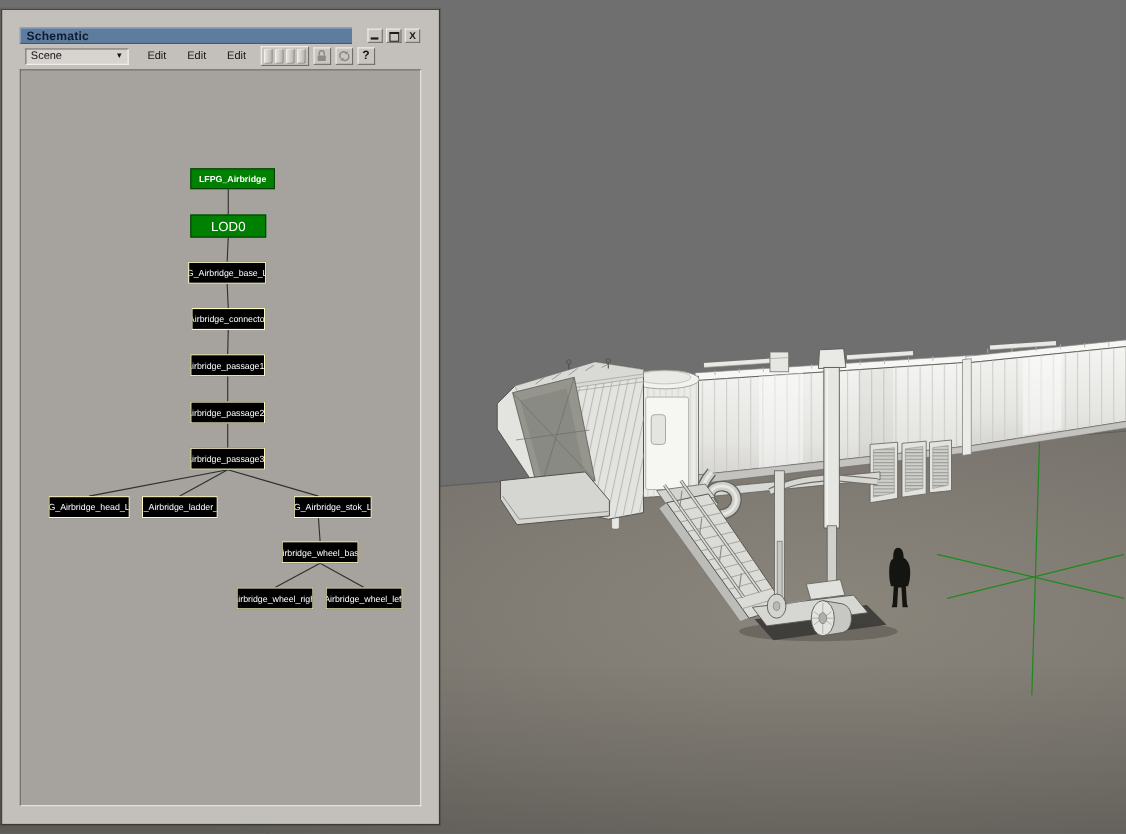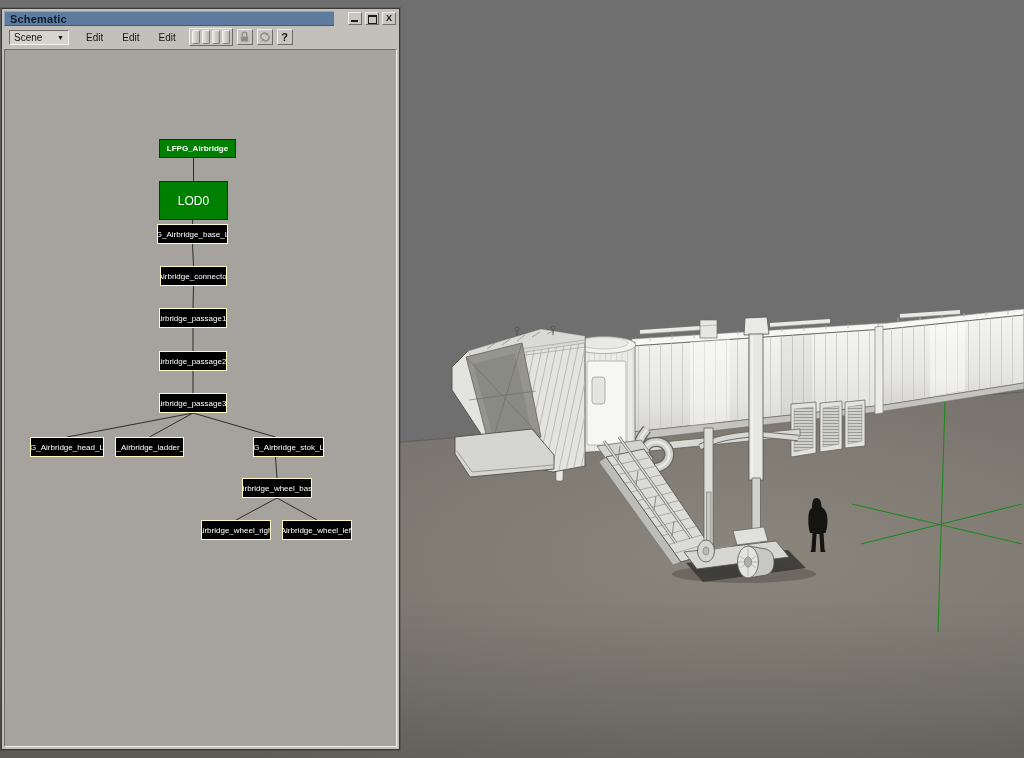--- a/index.html
+++ b/index.html
@@ -5,36 +5,36 @@
   html,body{margin:0;padding:0}
   body{width:1024px;height:758px;position:relative;overflow:hidden;background:#6f6f6f;
        font-family:"Liberation Sans",sans-serif;-webkit-font-smoothing:antialiased}
 
   
   #viewport{position:absolute;inset:0}
   #viewport svg{display:block}
 
   
   #schematic{position:absolute;left:1px;top:8px;width:399px;height:742px;box-sizing:border-box;
-             background:#c3c0bb;border:1px solid #39393六;border:1px solid #393936;padding:2px;
+             background:#c3c0bb;border:1px solid #39393六;border:1px solid #393936;padding:16px;
              display:flex;flex-direction:column;box-shadow:0 0 0 1px rgba(0,0,0,.15)}
   .titlebar{height:15px;display:flex;flex:0 0 auto}
   .titlebar-blue{flex:1;background:#5e7d9e;border-top:1px solid #8ea4bc;border-left:1px solid #8ea4bc;
                  border-bottom:1px solid #445970;color:#0d1c2e;font-size:11px;font-weight:bold;
                  line-height:14px;padding-left:5px;letter-spacing:.2px;box-sizing:border-box}
   .win-buttons{width:62px;display:flex;justify-content:flex-end;gap:3px;padding:1px 1px 0 0}
   .win-btn{width:14px;height:13px;background:#c9c6c1;border:1px solid;box-sizing:border-box;
            border-color:#f2efe9 #6f6d6a #6f6d6a #f2efe9;position:relative;
            display:flex;align-items:center;justify-content:center}
   .icon-min{position:absolute;left:2px;bottom:2px;width:7px;height:2px;background:#1c1c1a}
   .icon-max{position:absolute;left:2px;top:2px;width:7px;height:6px;border:1px solid #1c1c1a;border-top-width:2px}
   .icon-close{font-size:9px;font-weight:bold;color:#141412;line-height:1}
 
   .toolbar{height:22px;flex:0 0 auto;display:flex;align-items:center}
-  .scene-box{width:60px;height:15px;box-sizing:border-box;margin-left:5px;background:#d7d4cf;
+  .scene-box{width:94px;height:15px;box-sizing:border-box;margin-left:5px;background:#d7d4cf;
              border:1px solid;border-color:#6f6d6a #f4f1ec #f4f1ec #6f6d6a;
              display:flex;align-items:center;justify-content:space-between;padding:0 4px;
              font-size:10px;color:#121212}
   .dd-arrow{font-size:7px;color:#121212;line-height:1}
   .menus{display:flex;gap:19px;margin-left:17px;font-size:10px;color:#161616}
   .menus span{cursor:default}
   .btn-bars{margin-left:13px;display:flex;gap:2px;padding:1px 2px;border:1px solid;
             border-color:#f4f1ec #6f6d6a #6f6d6a #f4f1ec;background:#c6c3be}
   .bar{width:8px;height:14px;border-radius:2px;background:linear-gradient(90deg,#e7e4df,#b7b4af);
        border:1px solid;border-color:#f2efe9 #7f7d79 #7f7d79 #f2efe9;box-sizing:border-box}
@@ -273,21 +273,21 @@
         <line x1="188" y1="321" x2="188" y2="343"></line>
         <line x1="188" y1="363" x2="62" y2="387"></line>
         <line x1="188" y1="363" x2="144.5" y2="387"></line>
         <line x1="188" y1="363" x2="270.5" y2="387"></line>
         <line x1="270.5" y1="407" x2="272" y2="428"></line>
         <line x1="272" y1="448" x2="231" y2="470"></line>
         <line x1="272" y1="448" x2="312" y2="470"></line>
       </svg>
 
   <div class="node group" style="left: 154px; top: 89px; width: 77px; height: 19px; background: rgb(0, 128, 0); color: rgb(255, 255, 255);">LFPG_Airbridge</div>
-      <div class="node lod" style="left: 154px; top: 131px; width: 69px; height: 39px; background: rgb(0, 128, 0); color: rgb(255, 255, 255);">LOD0</div>
+      <div class="node lod" style="left: 154px; top: 131px; width: 69px; height: 21px; background: rgb(0, 128, 0); color: rgb(255, 255, 255);">LOD0</div>
       <div class="node object" style="left: 152px; top: 174px; width: 71px; height: 20px; background: rgb(0, 0, 0); color: rgb(255, 255, 255);">G_Airbridge_base_L</div>
       <div class="node object" style="left: 155px; top: 216px; width: 67px; height: 20px; background: rgb(0, 0, 0); color: rgb(255, 255, 255);">Airbridge_connector</div>
       <div class="node object" style="left: 154px; top: 258px; width: 68px; height: 20px; background: rgb(0, 0, 0); color: rgb(255, 255, 255);">Airbridge_passage1_</div>
       <div class="node object" style="left: 154px; top: 301px; width: 68px; height: 20px; background: rgb(0, 0, 0); color: rgb(255, 255, 255);">Airbridge_passage2_</div>
       <div class="node object" style="left: 154px; top: 343px; width: 68px; height: 20px; background: rgb(0, 0, 0); color: rgb(255, 255, 255);">Airbridge_passage3_</div>
       <div class="node object" style="left: 25px; top: 387px; width: 74px; height: 20px; background: rgb(0, 0, 0); color: rgb(255, 255, 255);">G_Airbridge_head_L</div>
       <div class="node object" style="left: 110px; top: 387px; width: 69px; height: 20px; background: rgb(0, 0, 0); color: rgb(255, 255, 255);">G_Airbridge_ladder_L</div>
       <div class="node object" style="left: 248px; top: 387px; width: 71px; height: 20px; background: rgb(0, 0, 0); color: rgb(255, 255, 255);">G_Airbridge_stok_L</div>
       <div class="node object" style="left: 237px; top: 428px; width: 70px; height: 20px; background: rgb(0, 0, 0); color: rgb(255, 255, 255);">Airbridge_wheel_base</div>
       <div class="node object" style="left: 196px; top: 470px; width: 70px; height: 20px; background: rgb(0, 0, 0); color: rgb(255, 255, 255);">Airbridge_wheel_right</div>

